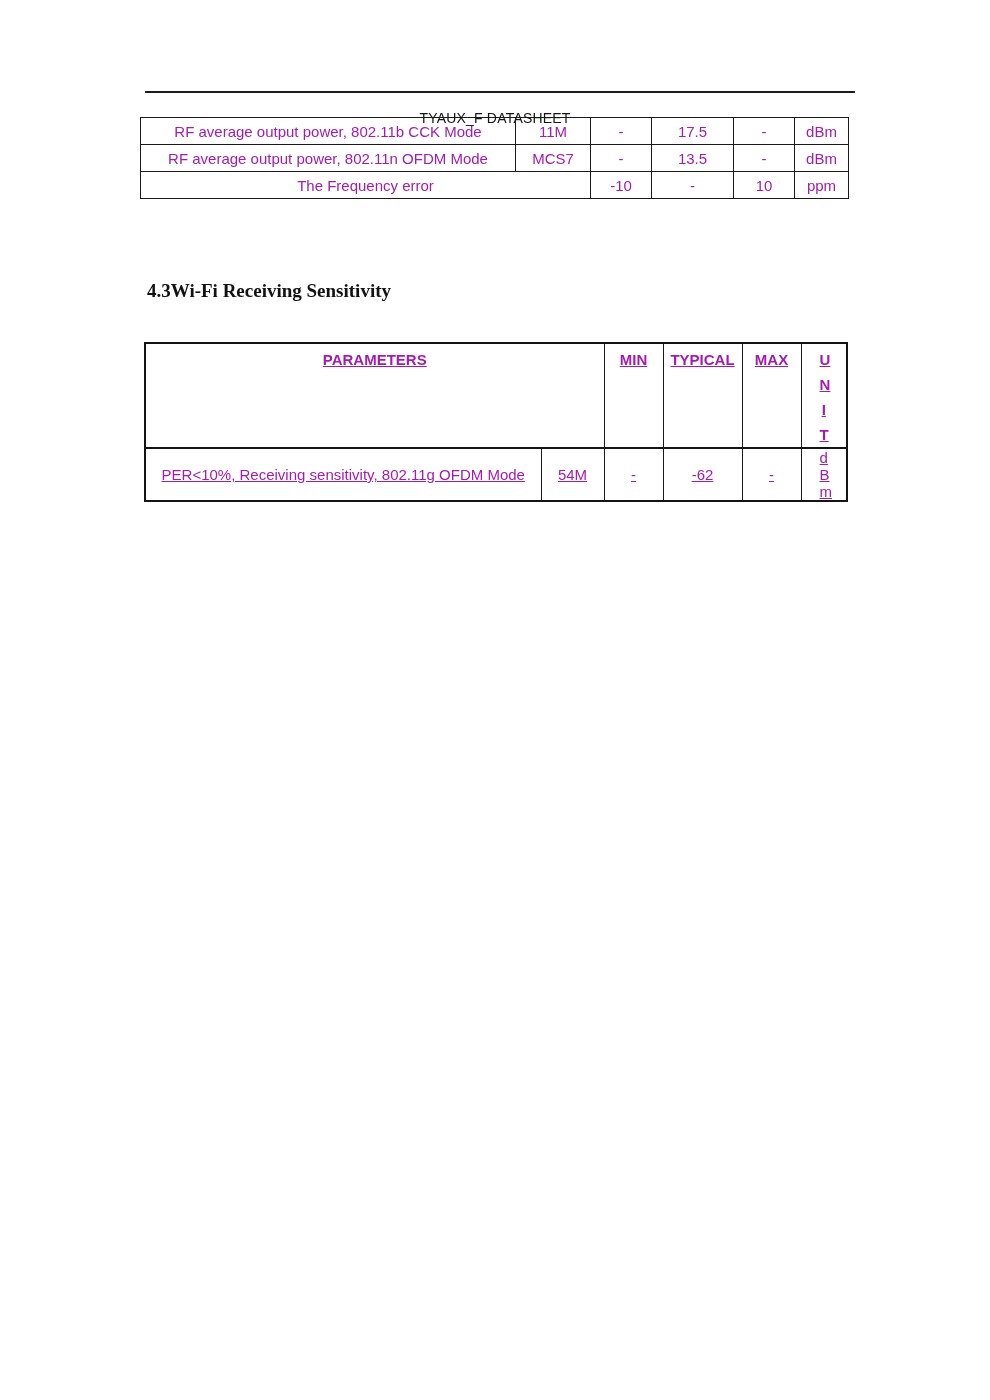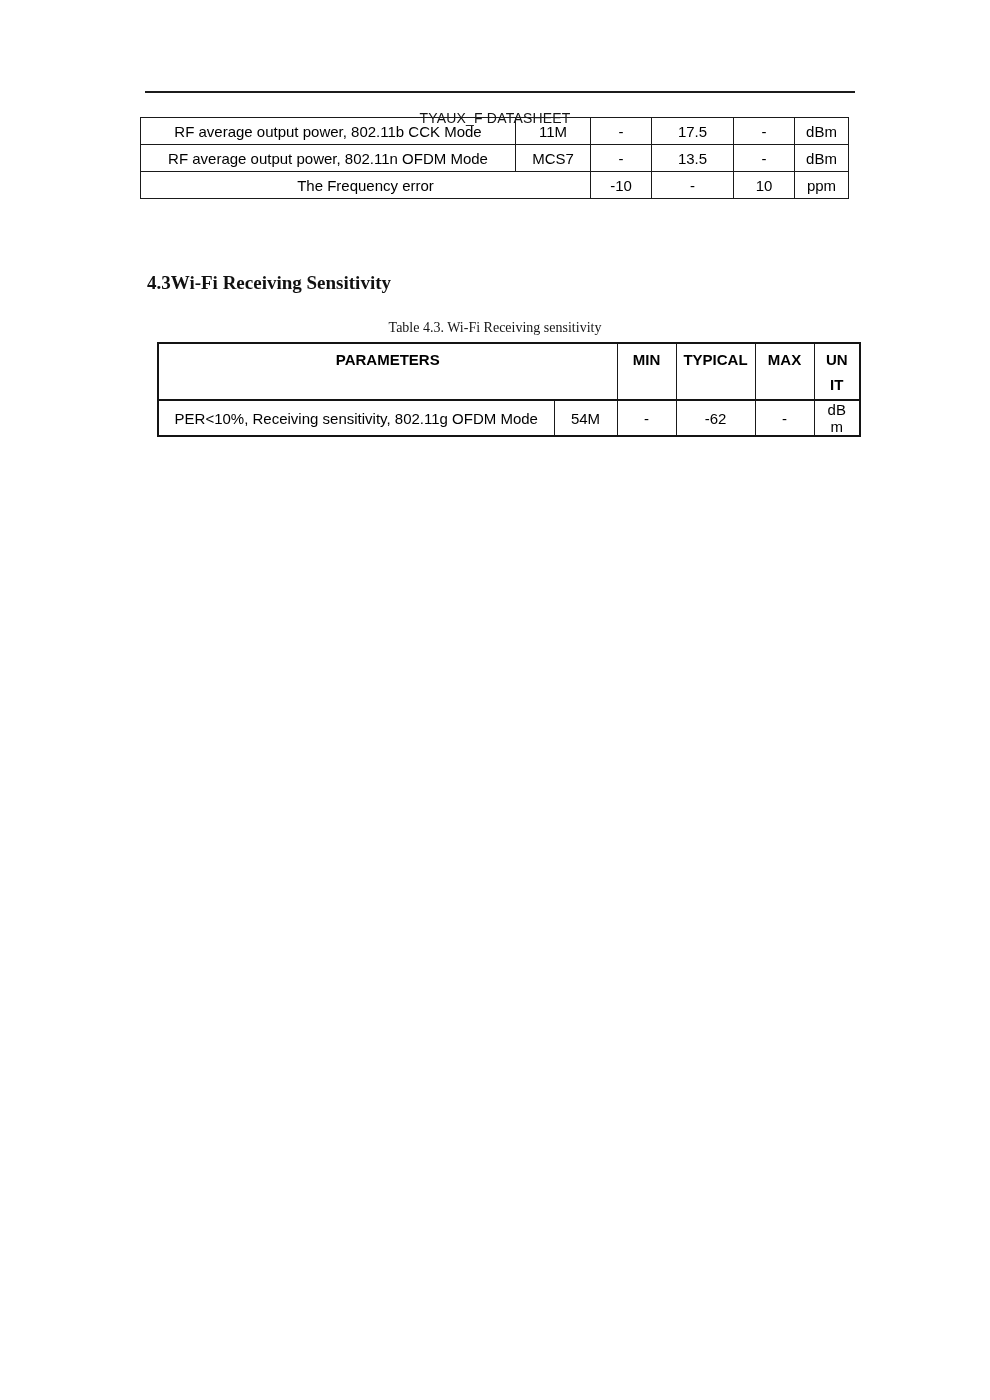--- a/index.html
+++ b/index.html
@@ -28,53 +28,53 @@
     width: 710px; height: 2px;
     background: #1c1c1c;
   }
   
   table.tbl {
     position: absolute;
     border-collapse: collapse;
     table-layout: fixed;
     font-family: "Liberation Sans", sans-serif;
     font-size: 15px;
-    color: #000000;
+    color: #a21caf;
   }
   table.tbl td, table.tbl th {
     overflow: hidden;
     text-align: center;
     vertical-align: middle;
     padding: 0 2px;
   }
   
   table.tbl1 { left: 140px; top: 117px; width: 708px; }
   table.tbl1 td { border: 1.5px solid #1a1a1a; height: 26px; }
   
-  table.tbl2 { left: 157px; top: 342px; width: 702px; border: 2.5px solid #141414; }
+  table.tbl2 { left: 144px; top: 342px; width: 702px; border: 2.5px solid #141414; text-decoration: underline; }
   table.tbl2 td { border: 1px solid #1a1a1a; height: 26px; }
   table.tbl2 th {
     border: 1px solid #1a1a1a;
     border-bottom: 2.5px solid #141414;
     height: 52px;
     vertical-align: top;
     padding-top: 3px;
     line-height: 25px;
     font-weight: bold;
     font-size: 15px;
   }
   table.tbl2 th.unit-col, table.tbl2 td.unit-col {
     word-break: break-all;
-    padding: 0 11px;
+    padding: 0 18px;
   }
   table.tbl2 th.unit-col { padding-top: 3px; }
   
   .section-heading {
     position: absolute;
-    left: 147px; top: 272px;
+    left: 147px; top: 280px;
     margin: 0;
     font-family: "Liberation Serif", serif;
     font-weight: bold;
     font-size: 19px;
     color: #111111;
     white-space: nowrap;
   }
   .table-caption {
     position: absolute;
     top: 320px; left: 0; right: 0;
@@ -123,21 +123,20 @@
         <td>-10</td>
         <td>-</td>
         <td>10</td>
         <td>ppm</td>
       </tr>
     </tbody>
   </table>
 
   <h2 class="section-heading">4.3Wi-Fi Receiving Sensitivity</h2>
 
-  <div class="table-caption">Table 4.3. Wi-Fi Receiving sensitivity</div>
 
   <table class="tbl tbl2">
     <colgroup>
       <col style="width:396px">
         <col style="width:63px">
         <col style="width:59px">
       <col style="width:79px">
         <col style="width:59px">
         <col style="width:46px">
     </colgroup>

